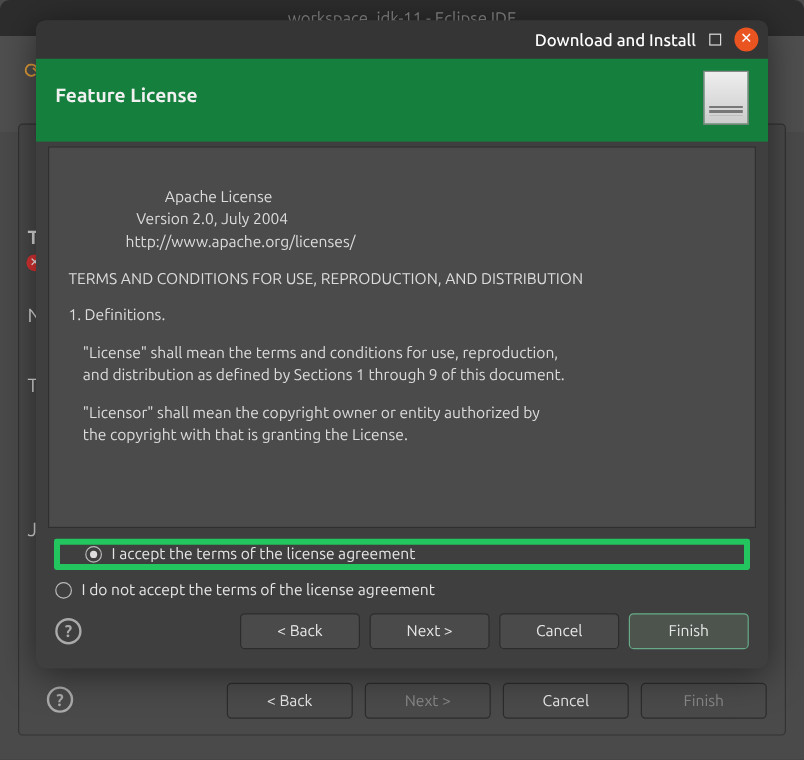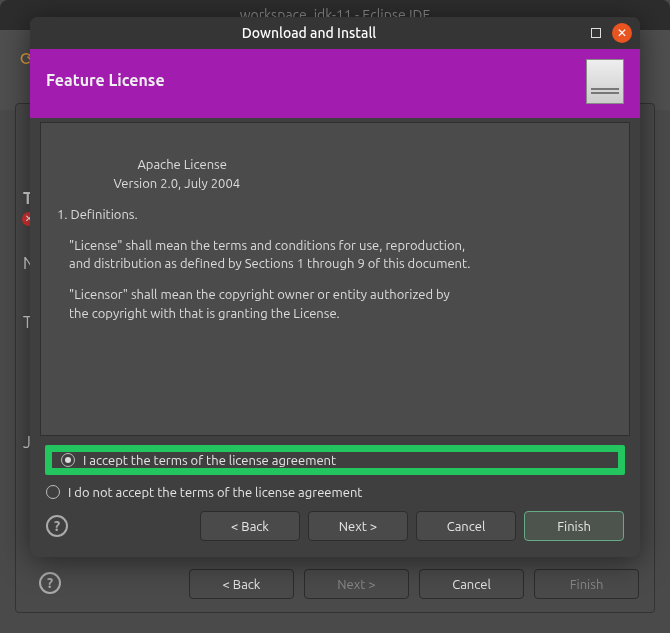--- a/index.html
+++ b/index.html
@@ -70,36 +70,36 @@
     overflow: hidden;
   }
   .dlg-titlebar {
     height: 32px;
     background: #353535;
     display: flex; align-items: center;
     padding: 0 8px;
     color: #fff;
     font-weight: 500;
   }
-  .dlg-title { flex: 1; text-align: center; font-size: 14px; }
+  .dlg-title { flex: 1; text-align: right; font-size: 14px; }
   .win-btn {
     width: 20px; height: 20px; margin-left: 6px;
     display: flex; align-items: center; justify-content: center;
     cursor: pointer;
   }
   .win-max { border: 1.5px solid #ddd; width: 10px; height: 10px; }
   .win-close {
     background: #e95420; border-radius: 50%;
     width: 20px; height: 20px;
     color: #fff; font-size: 12px; line-height: 20px; text-align: center;
   }
   .dlg-header {
     padding: 10px 16px 14px 16px;
     display: flex; align-items: center;
-    background: #a21caf;
+    background: #15803d;
   }
   .dlg-header-text { flex: 1; }
   .dlg-header-title { font-size: 16px; font-weight: bold; color: #f0f0f0; margin-bottom: 4px; }
   .dlg-header-sub { font-size: 13px; color: #d8d8d8; }
   .dlg-header-icon {
     width: 38px; height: 45px;
     background: linear-gradient(#eee,#ccc);
     border: 1px solid #888;
     position: relative;
   }
@@ -122,23 +122,23 @@
   .license-box .blk { margin-top: 12px; }
   .license-indent { padding-left: 12px; }
 
   .radio-row {
     margin: 10px 16px 0 16px;
     display: flex; align-items: center;
     font-size: 13px;
     color: #e6e6e6;
   }
   .radio-row.selected {
-    border: 7px solid #22c55e;
+    border: 5px solid #22c55e;
     border-radius: 2px;
-    padding: 1px 9px;
+    padding: 1px 21px;
     margin: 9px 15px 0 15px;
   }
   .radio {
     width: 14px; height: 14px;
     border: 1.5px solid #bbb; border-radius: 50%;
     margin-right: 8px;
     display: inline-flex; align-items: center; justify-content: center;
   }
   .radio .dot { width: 6px; height: 6px; background: #ddd; border-radius: 50%; }
 
@@ -206,20 +206,22 @@
   <div class="dlg-header">
     <div class="dlg-header-text">
       <div class="dlg-header-title">Feature License</div>
     </div>
     <div class="dlg-header-icon"></div>
   </div>
 
   <div class="license-box">
     <div class="hdr">                           Apache License</div>
     <div class="hdr">                   Version 2.0, July 2004</div>
+    <div class="hdr">                http://www.apache.org/licenses/</div>
+    <div class="blk">TERMS AND CONDITIONS FOR USE, REPRODUCTION, AND DISTRIBUTION</div>
     <div class="blk">1. Definitions.</div>
     <div class="blk license-indent">
       <div>"License" shall mean the terms and conditions for use, reproduction,</div>
       <div>and distribution as defined by Sections 1 through 9 of this document.</div>
     </div>
     <div class="blk license-indent">
       <div>"Licensor" shall mean the copyright owner or entity authorized by</div>
       <div>the copyright with that is granting the License.</div>
     </div>
   </div>

